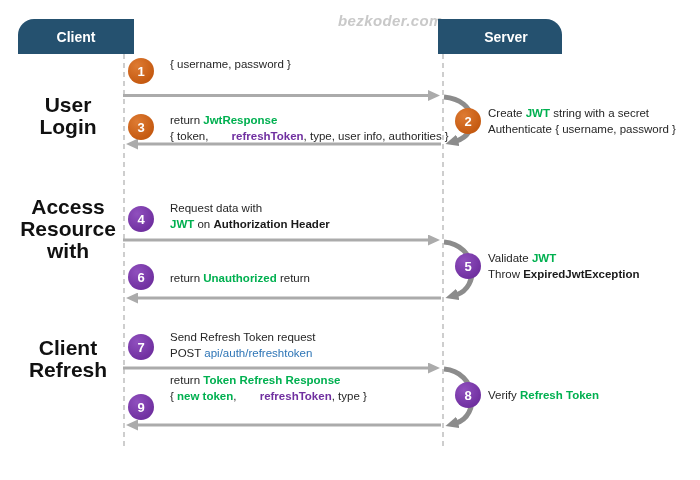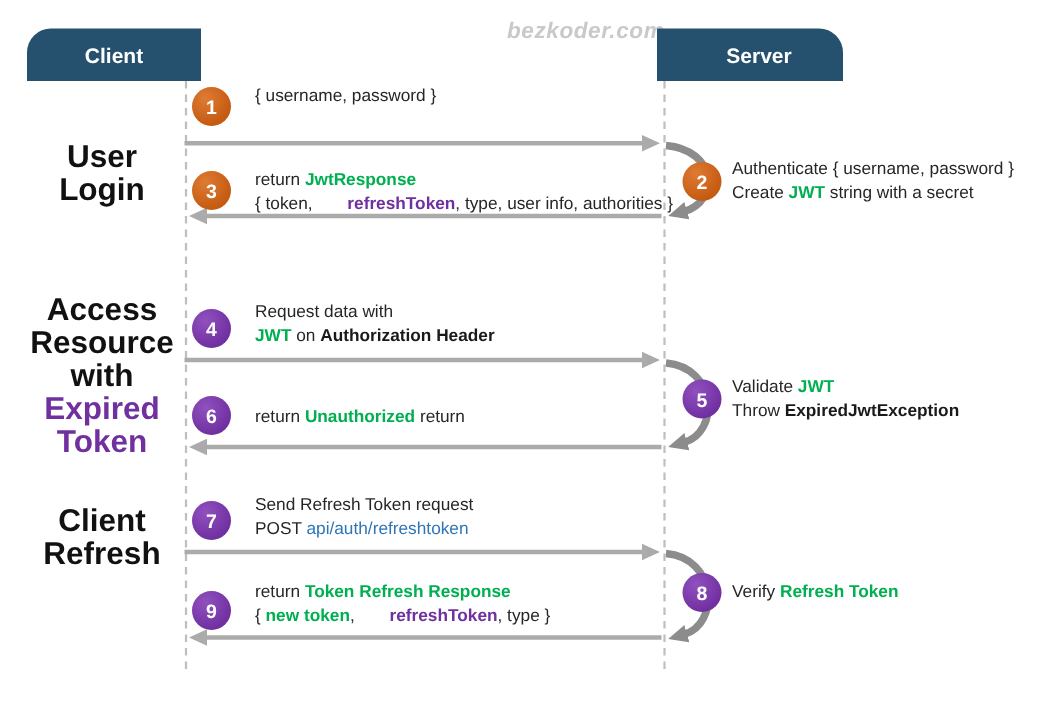--- a/index.html
+++ b/index.html
@@ -84,21 +84,20 @@
   <div class="actor server">Server</div>
 
   <div class="section" style="top:94px">
     <div>User</div>
     <div>Login</div>
   </div>
   <div class="section" style="top:196px">
     <div>Access</div>
     <div>Resource</div>
     <div>with</div>
-    <div class="purple-line">Expired Token</div>
   </div>
   <div class="section" style="top:337px">
     <div>Client</div>
     <div>Refresh</div>
   </div>
 
   <div class="badge orange" style="left:128px;top:58px">1</div>
   <div class="badge orange" style="left:455px;top:108px">2</div>
   <div class="badge orange" style="left:128px;top:114px">3</div>
   <div class="badge purple" style="left:128px;top:206px">4</div>
@@ -106,22 +105,22 @@
   <div class="badge purple" style="left:128px;top:264px">6</div>
   <div class="badge purple" style="left:128px;top:334px">7</div>
   <div class="badge purple" style="left:455px;top:382px">8</div>
   <div class="badge purple" style="left:128px;top:394px">9</div>
 
   <div class="msg" style="left:170px;top:56px">
     <div class="ln"><span class="t">{ username, password }</span></div>
   </div>
 
   <div class="msg" style="left:488px;top:105px">
+    <div class="ln"><span class="t">Create </span><span class="g">JWT</span><span class="t"> string with a secret</span></div>
     <div class="ln"><span class="t">Authenticate { username, password }</span></div>
-    <div class="ln"><span class="t">Create </span><span class="g">JWT</span><span class="t"> string with a secret</span></div>
   </div>
 
   <div class="msg" style="left:170px;top:112px">
     <div class="ln"><span class="t">return </span><span class="g">JwtResponse</span></div>
     <div class="ln"><span class="t">{ token, </span><span class="p">refreshToken</span><span class="t">, type, user info, authorities }</span></div>
   </div>
 
   <div class="msg" style="left:170px;top:200px">
     <div class="ln"><span class="t">Request data with</span></div>
     <div class="ln"><span class="g">JWT</span><span class="t"> on </span><span class="b">Authorization Header</span></div>
@@ -138,18 +137,18 @@
 
   <div class="msg" style="left:170px;top:329px">
     <div class="ln"><span class="t">Send Refresh Token request</span></div>
     <div class="ln"><span class="t">POST </span><span class="bl">api/auth/refreshtoken</span></div>
   </div>
 
   <div class="msg" style="left:488px;top:387px">
     <div class="ln"><span class="t">Verify </span><span class="g">Refresh Token</span></div>
   </div>
 
-  <div class="msg" style="left:170px;top:387px">
+  <div class="msg" style="left:170px;top:372px">
     <div class="ln"><span class="t">return </span><span class="g">Token Refresh Response</span></div>
     <div class="ln"><span class="t">{ </span><span class="g">new token</span><span class="t">, </span><span class="p">refreshToken</span><span class="t">, type }</span></div>
   </div>
 
 </div>
 
 </body></html>

